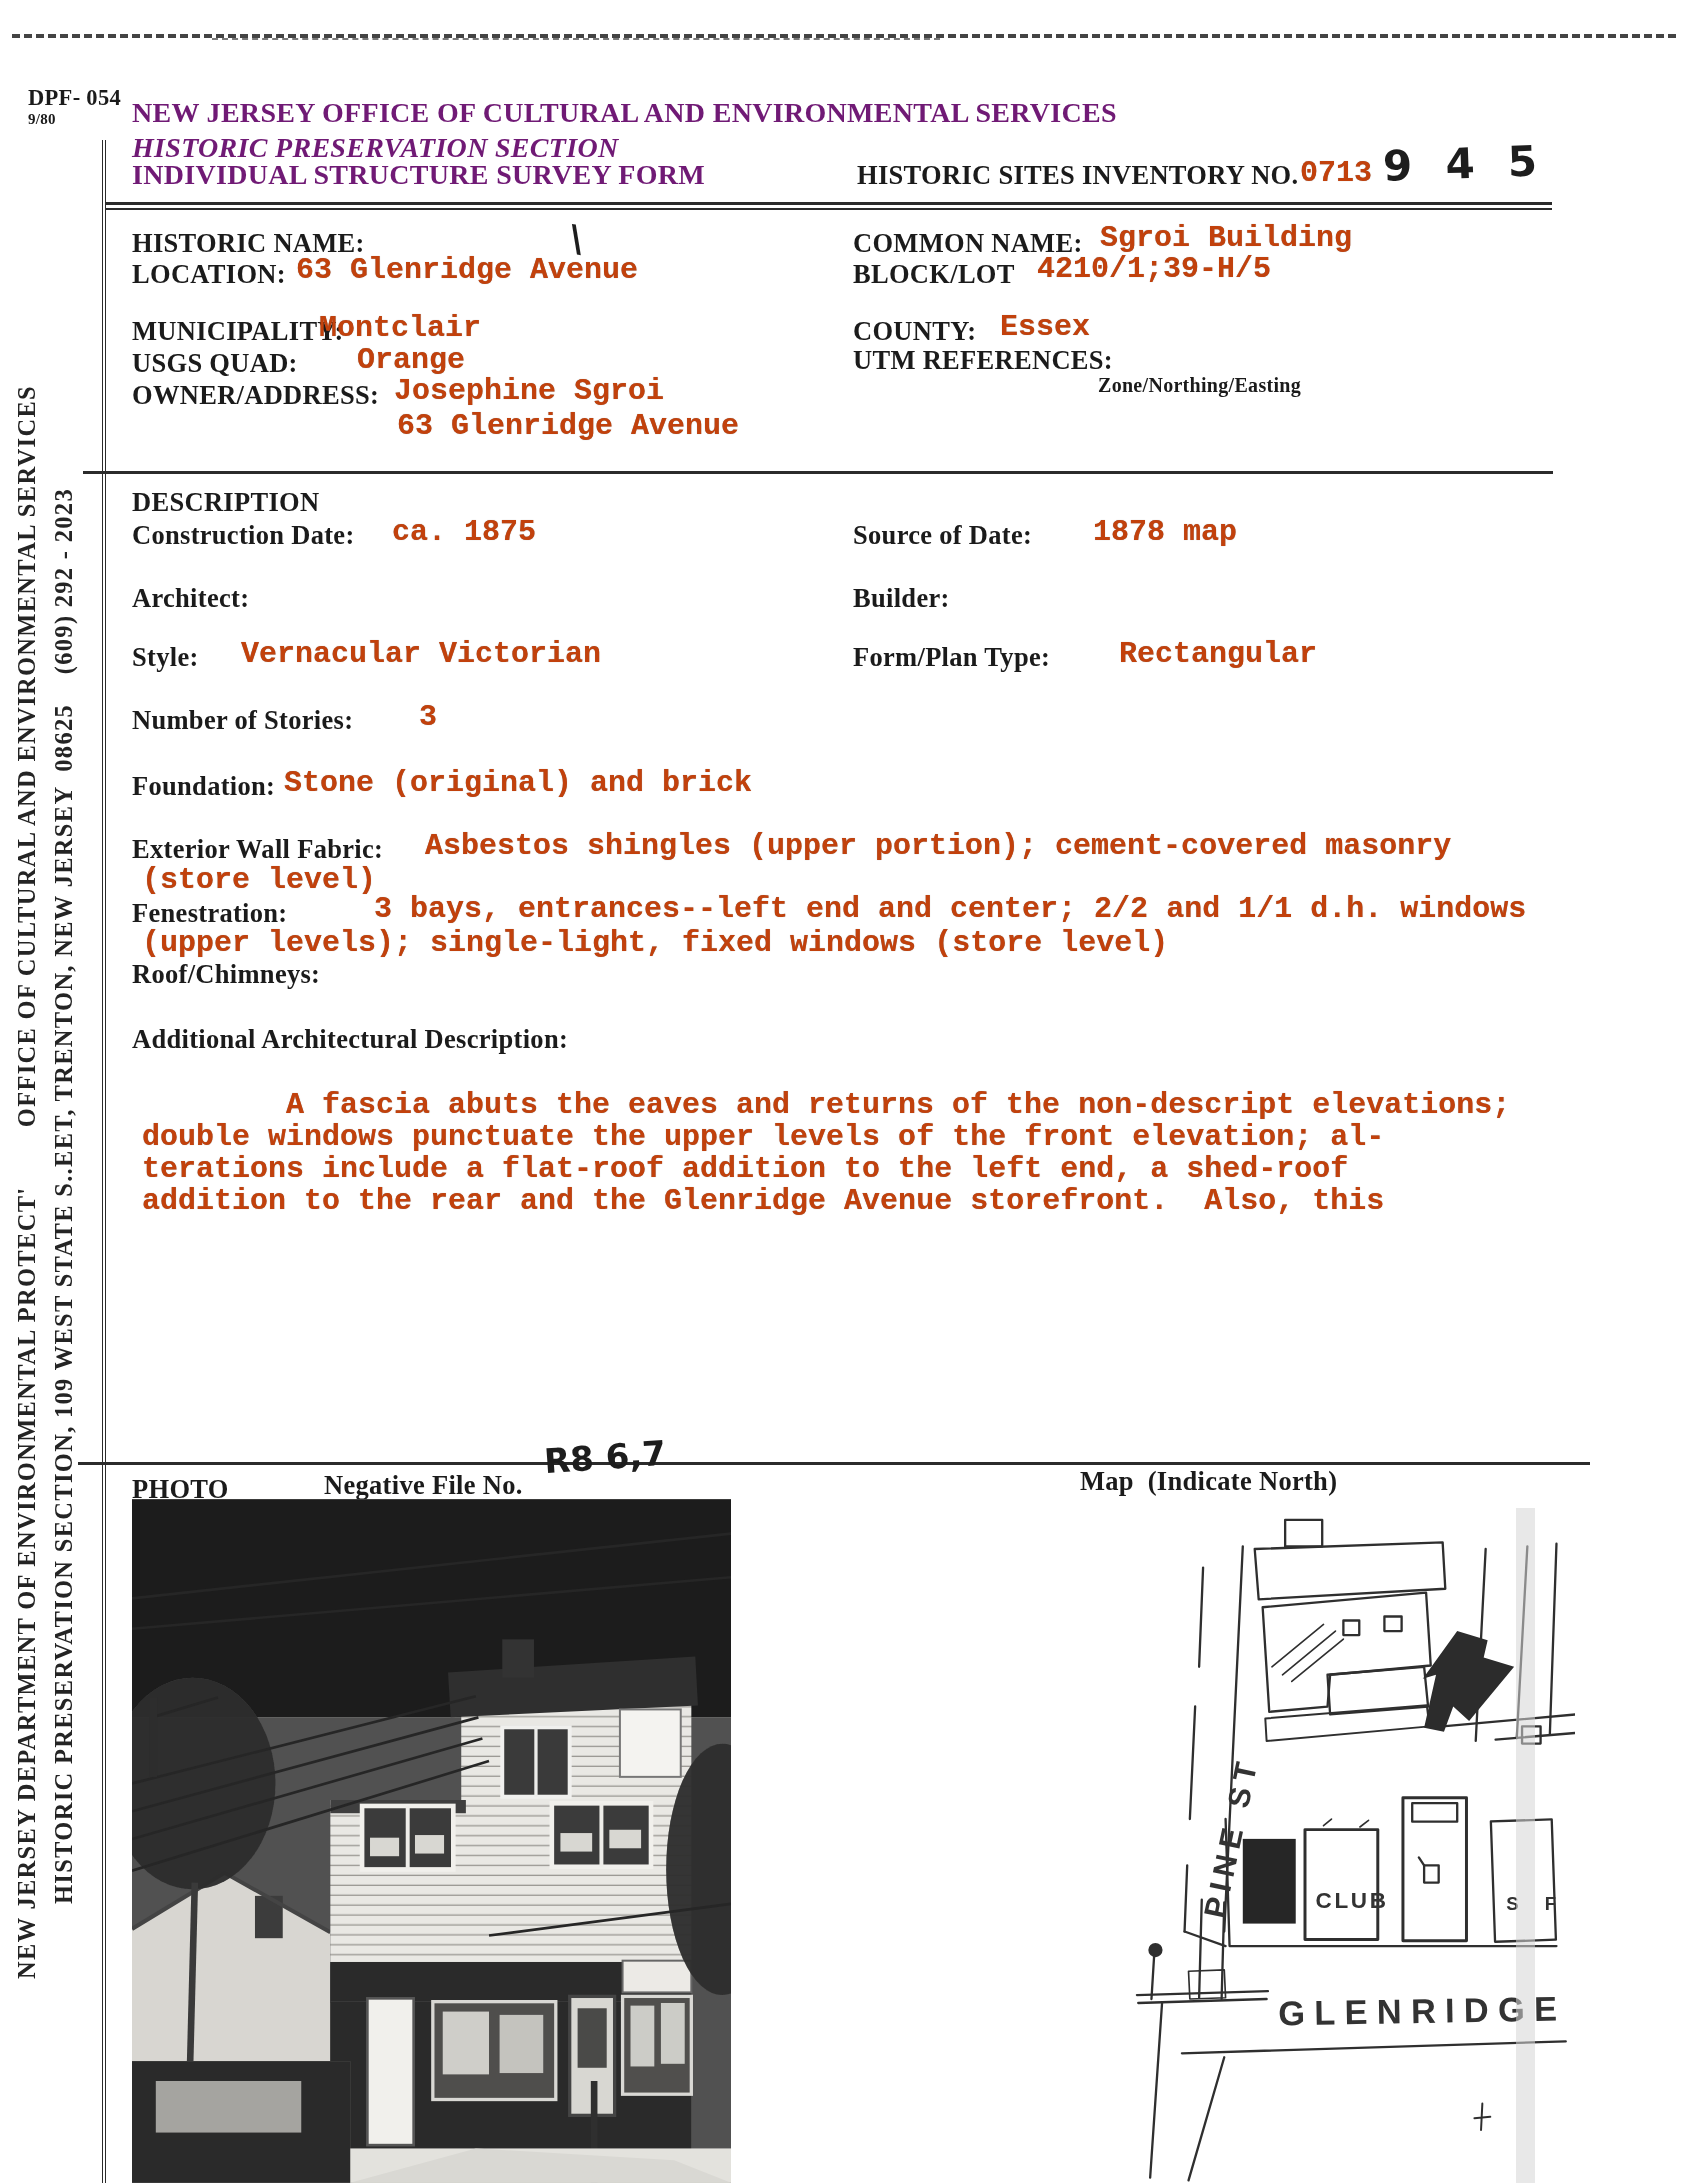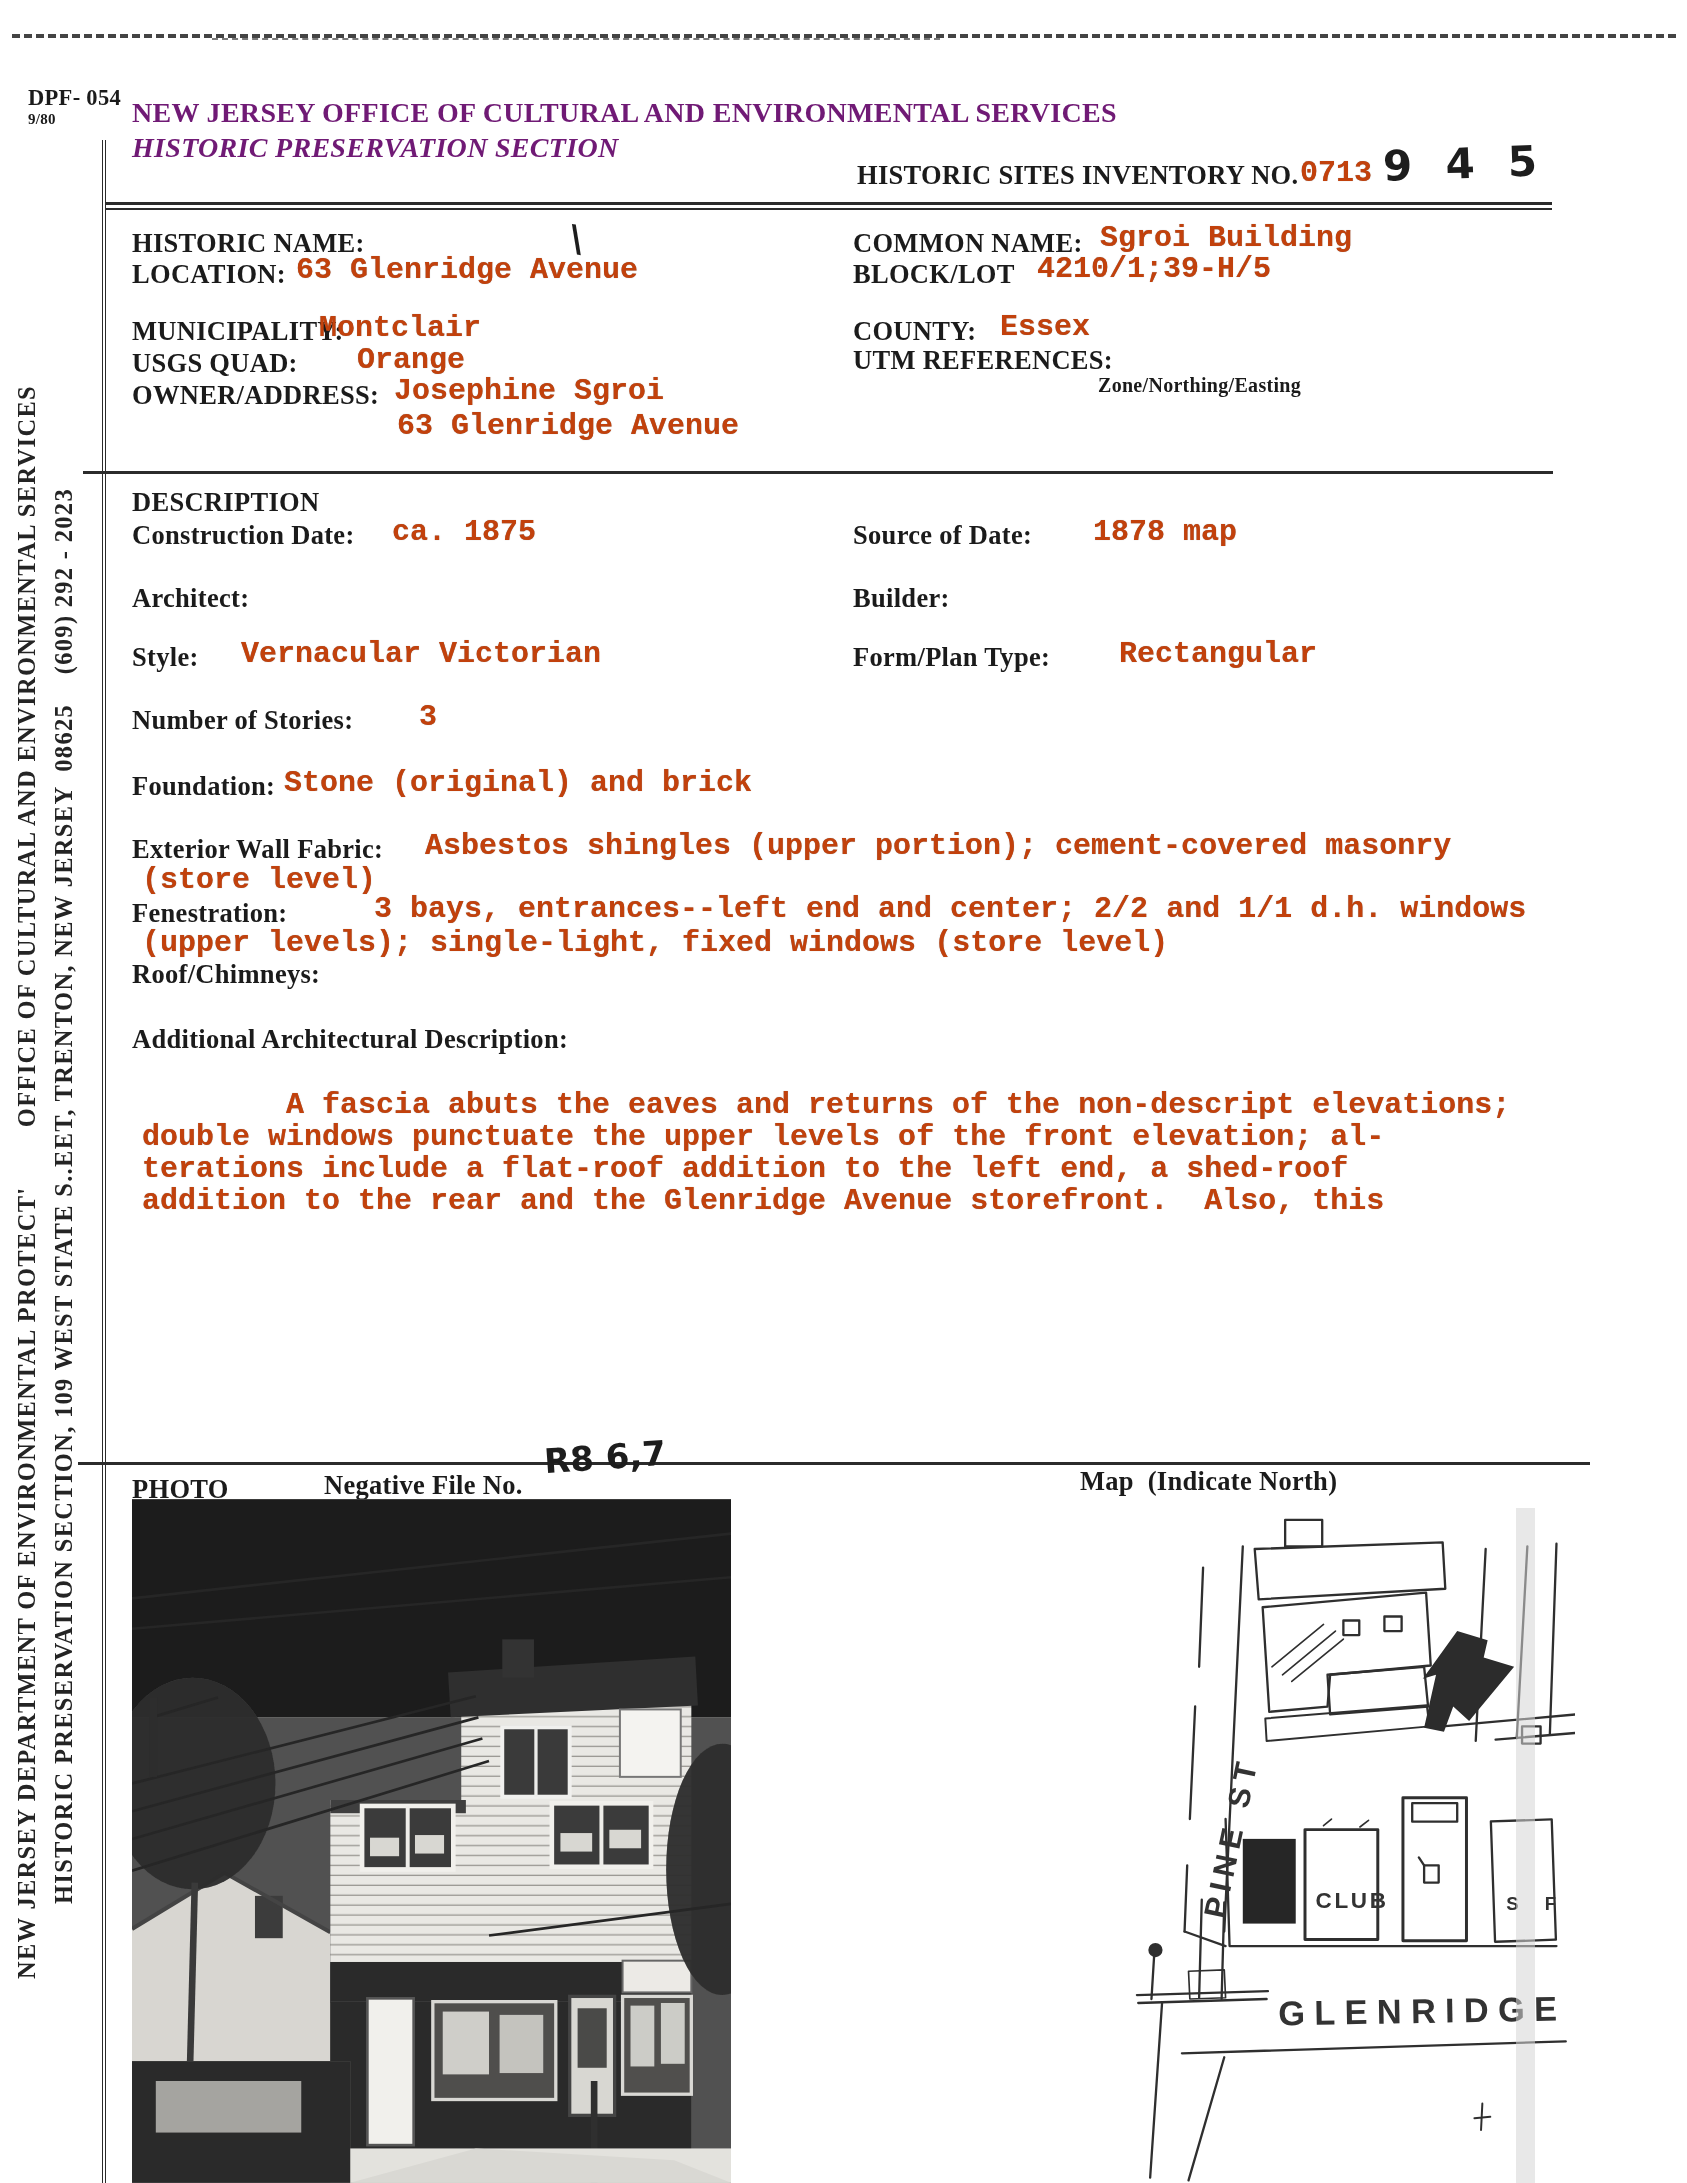--- a/index.html
+++ b/index.html
@@ -30,20 +30,21 @@
 <div class="page">
 
   <div class="scanline" style="left:12px;top:34px;width:1664px;height:0;"></div>
   <div class="scanline2" style="left:212px;top:38px;width:728px;height:0;"></div>
 
   <div class="lbl lbl-sm" style="left:28px;top:85px;font-size:22.5px;">DPF- 054</div>
   <div class="lbl lbl-sm" style="left:28px;top:111px;font-size:15px;">9/80</div>
 
   <div class="hdr" style="left:132px;top:97px;">NEW JERSEY OFFICE OF CULTURAL AND ENVIRONMENTAL SERVICES</div>
   <div class="hdr" style="left:132px;top:132px;font-style:italic;">HISTORIC PRESERVATION SECTION</div>
+  <div class="hdr" style="left:132px;top:159px;">INDIVIDUAL STRUCTURE SURVEY FORM</div>
   <div class="lbl" style="left:857px;top:160px;">HISTORIC SITES INVENTORY NO.</div>
   <div class="mono" style="left:1300px;top:156px;">0713</div>
   <div class="hand" style="left:1383px;top:139px;letter-spacing:9.3px;transform:rotate(-2deg);font-size:42px;">9 4 5</div>
 
   <div class="rule" style="left:103px;top:202px;width:1449px;height:2.6px;"></div>
   <div class="rule" style="left:103px;top:208px;width:1449px;height:2px;"></div>
   <div class="vrule" style="left:102px;top:140px;height:2043px;"></div>
 
   <div class="vert" style="left:13.2px;top:1979px;">NEW JERSEY DEPARTMENT OF ENVIRONMENTAL PROTECT'        OFFICE OF CULTURAL AND ENVIRONMENTAL SERVICES</div>
   <div class="vert" style="left:50px;top:1904px;">HISTORIC PRESERVATION SECTION, 109 WEST STATE S..EET, TRENTON, NEW JERSEY  08625    (609) 292 - 2023</div>

